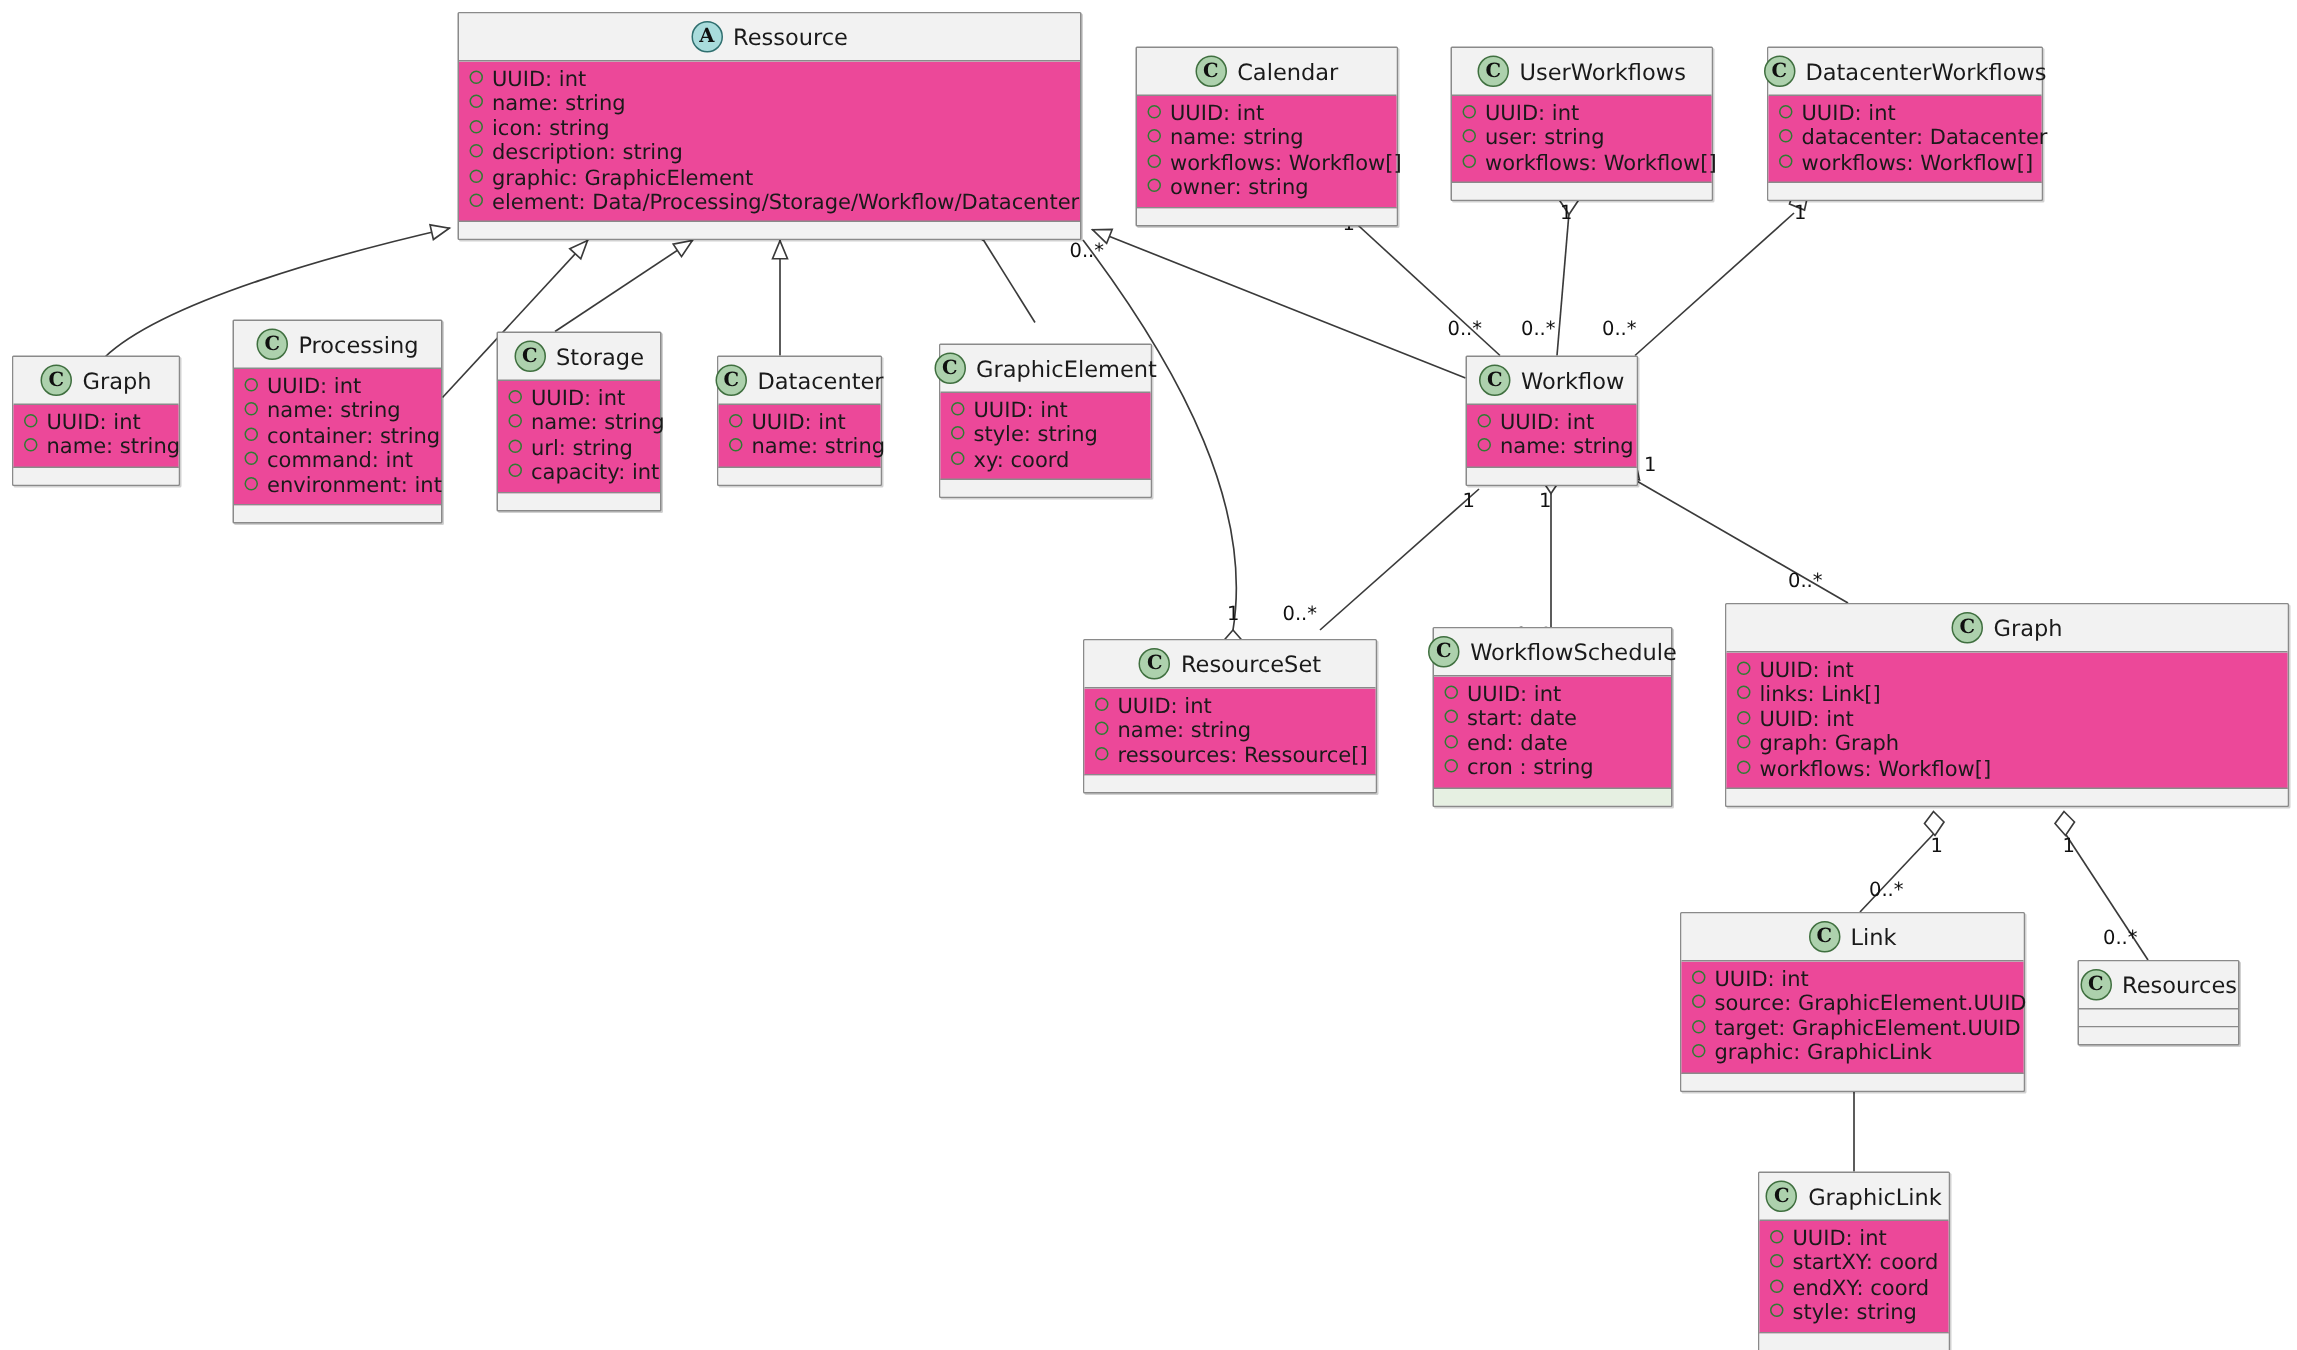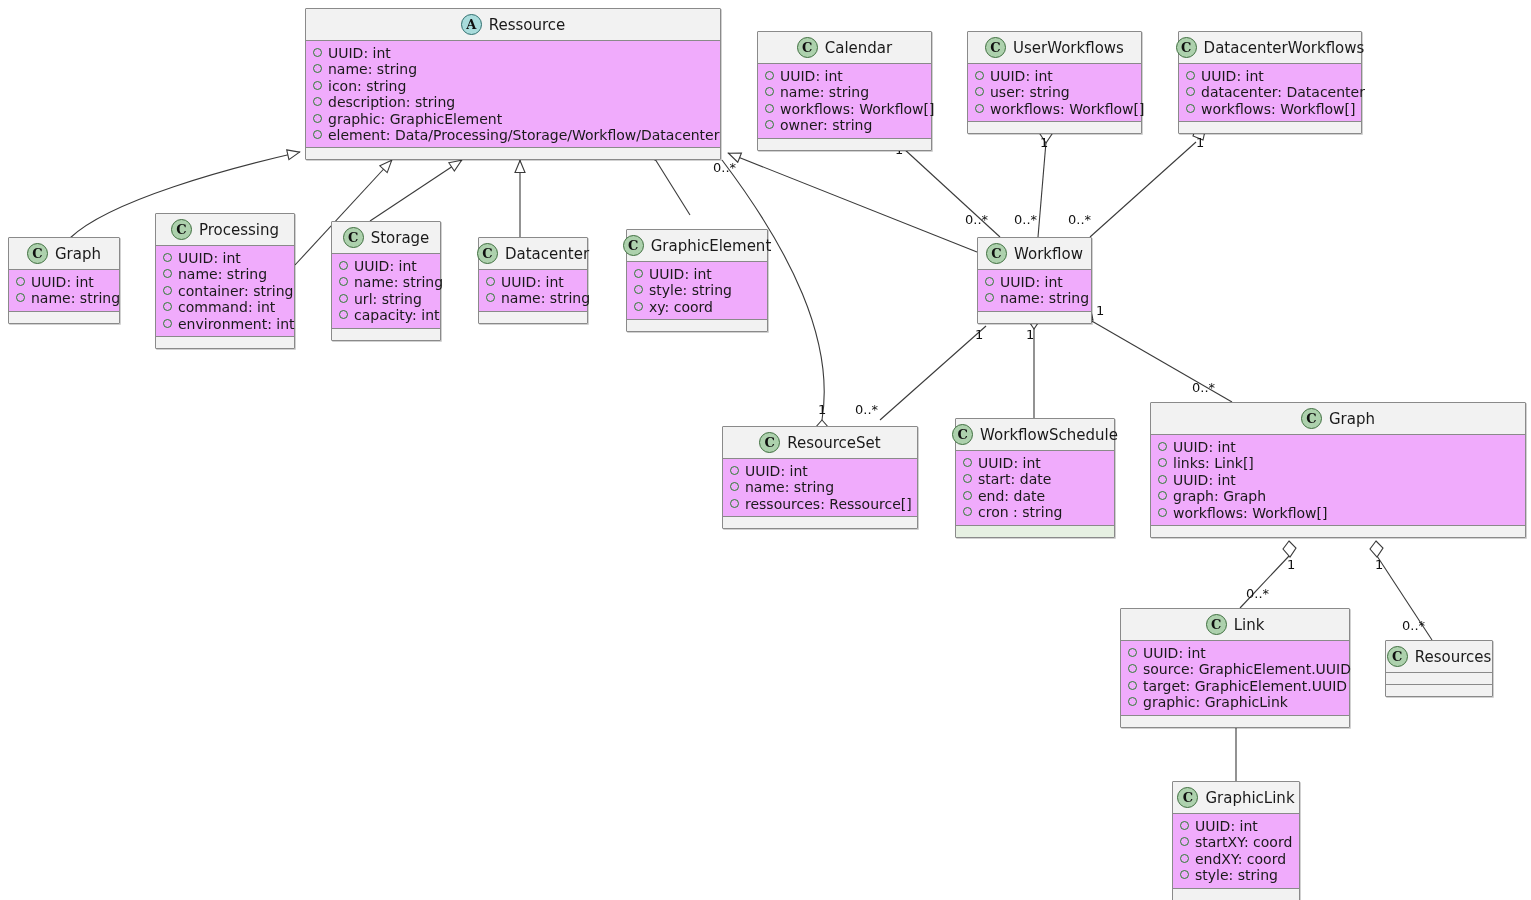--- a/index.html
+++ b/index.html
@@ -39,21 +39,21 @@
     flex:0 0 auto;
   }
   .badge.c{background:#add1ad;border:1.3px solid #3f6f3f;color:#101010;}
   .badge.a{background:#a9dcdc;border:1.3px solid #2f6f6f;color:#101010;}
   .cls-name{font-size:15px;color:#1a1a1a;white-space:nowrap;}
   .cls-name.abstract{}
 
   .uml-attrs{
     padding:4px 7px 4px 7px;
     border-bottom:1px solid #8a8a8a;
-    background:#f0abfc;
+    background:#ec4899;
   }
   .attr{
     font-size:14px;color:#1a1a1a;
     line-height:16.4px;
     white-space:nowrap;
     display:flex;align-items:baseline;
   }
   .vis{
     display:inline-block;
     width:7px;height:7px;

